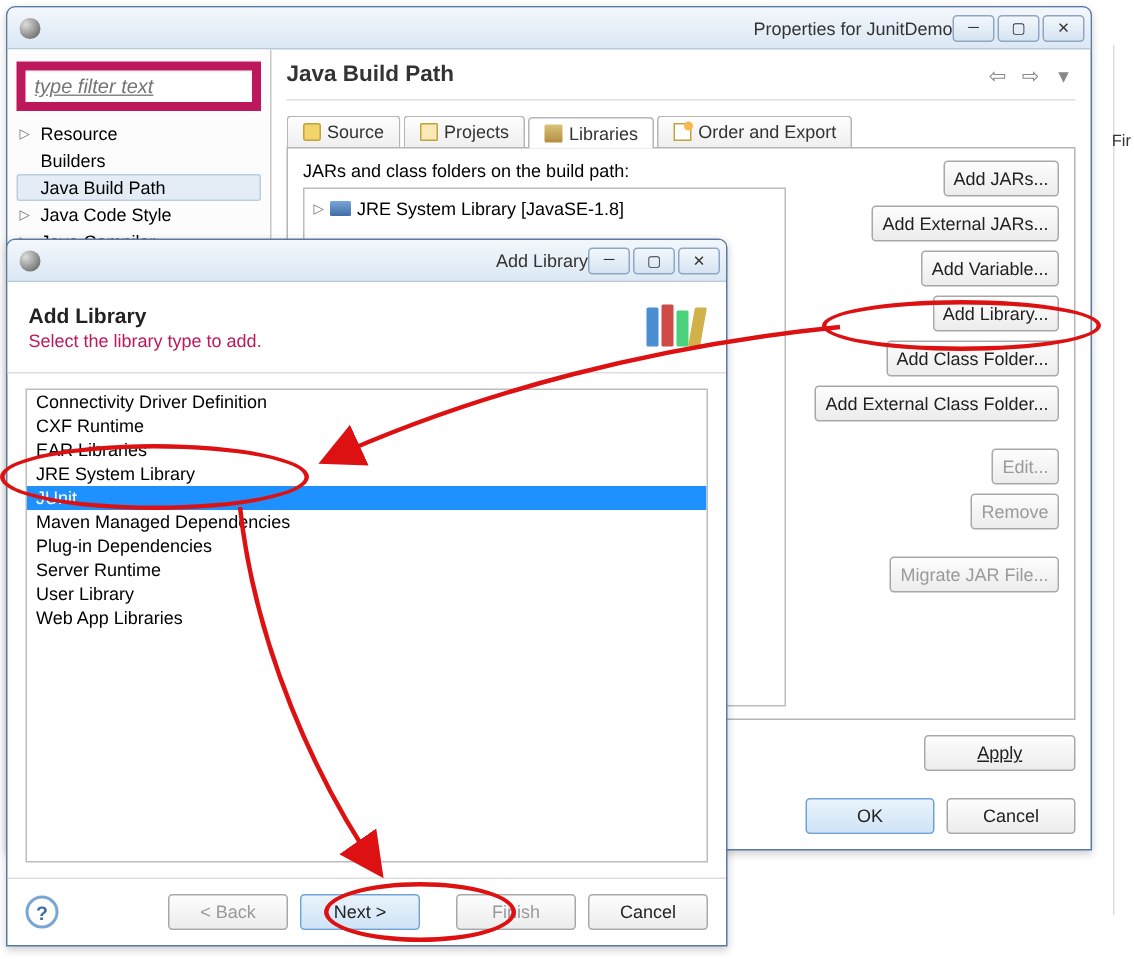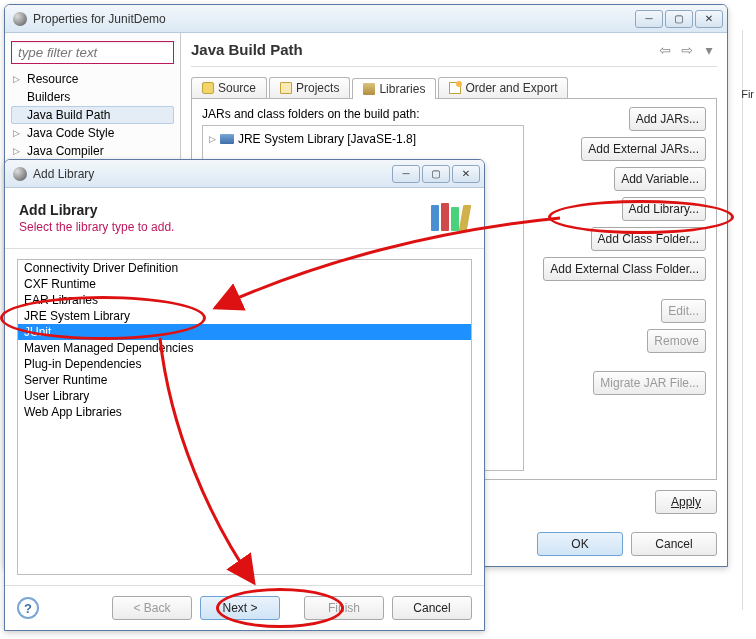--- a/index.html
+++ b/index.html
@@ -21,20 +21,21 @@
     border-radius: 6px 6px 0 0;
     overflow: hidden;
   }
   .titlebar {
     height: 28px;
     background: linear-gradient(#f3f7fb, #dbe8f4);
     display: flex;
     align-items: center;
     padding: 0 4px 0 8px;
     border-bottom: 1px solid #b8c9db;
+    text-align: right;
   }
   .titlebar .icon {
     width: 14px; height: 14px;
     border-radius: 50%;
     background: radial-gradient(circle at 30% 30%, #ddd, #555);
     margin-right: 6px;
   }
   .titlebar .title {
     flex: 1;
     color: #333;
@@ -53,27 +54,28 @@
   
   .prop-body { display: flex; height: calc(100% - 28px); }
   .prop-left {
     width: 176px;
     border-right: 1px solid #c9c9c9;
     padding: 8px 6px;
     background: #fcfcfc;
   }
   .filter {
     width: 100%;
-    border: 1px solid #be185d;
+    border: 6px solid #be185d;
     box-shadow: inset 0 1px 1px rgba(0,0,0,0.08);
     padding: 3px 6px;
     color: #888;
     font-style: italic;
     margin-bottom: 6px;
     background: #fff;
+    text-decoration: underline;
   }
   .tree { list-style: none; padding: 0; margin: 0; }
   .tree li {
     padding: 2px 4px 2px 16px;
     cursor: default;
     white-space: nowrap;
     position: relative;
   }
   .tree li .tw {
     position: absolute; left: 2px; top: 4px;
@@ -164,21 +166,21 @@
   .btn.highlight {
     background: linear-gradient(#eaf3fb,#cfe4f7);
     border-color: #6fa3d4;
   }
   .bottom-bar {
     padding: 10px 0 0 0;
     display: flex;
     justify-content: flex-end;
     gap: 8px;
   }
-  .bottom-apply { width: 62px; text-decoration: underline; }
+  .bottom-apply { width: 101px; text-decoration: underline; }
   .bottom-ok { width: 86px; }
   .bottom-cancel { width: 86px; }
 
   
   .dlg-body { display: flex; flex-direction: column; height: calc(100% - 28px); }
   .dlg-header {
     background: #fff;
     padding: 8px 14px;
     border-bottom: 1px solid #ddd;
     display: flex;

